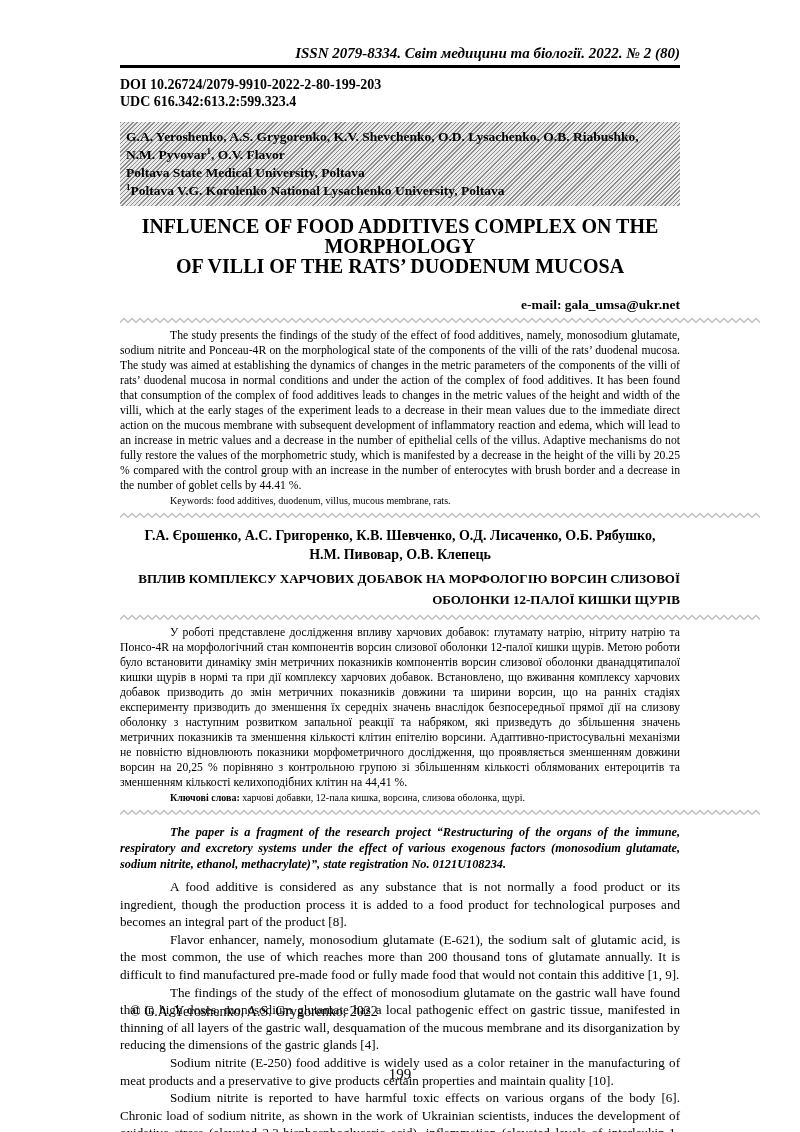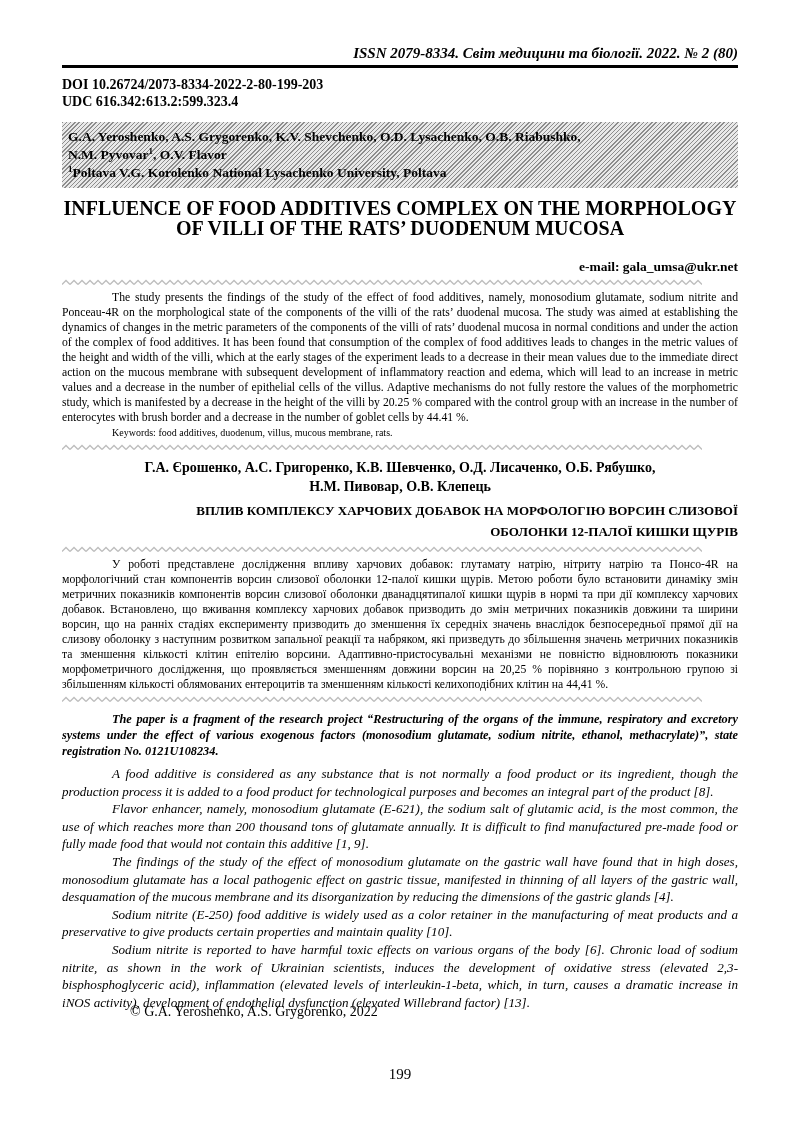--- a/index.html
+++ b/index.html
@@ -1,18 +1,18 @@
 <!DOCTYPE html>
 <html><head>
 <meta charset="utf-8">
 <style>
   html,body{margin:0;padding:0;background:#fff;}
   .page{
     width:800px;height:1132px;box-sizing:border-box;position:relative;
-    background:#fff;color:#000;padding:44px 62px 0;
+    background:#fff;color:#000;padding:44px 120px 0;
     font-family:"Liberation Serif","DejaVu Serif",serif;overflow:hidden;
   }
   .issn{ text-align:right;font-weight:bold;font-style:italic;font-size:15px;line-height:18px; }
   .head-rule{ height:0;border-top:3px solid #000;margin-top:3px; }
   .doi-block{ margin-top:8px;font-weight:bold;font-size:14px;line-height:17px; }
   .authors-hatch{
     margin-top:12px;padding:6px 6px;text-align:left;font-weight:bold;
     font-size:13.5px;line-height:18px;
     background:repeating-linear-gradient(135deg,#8d8d8d 0px,#8d8d8d 1px,#e9e9e9 1px,#e9e9e9 3px);
   }
@@ -20,21 +20,21 @@
   .title-en{ margin-top:10px;text-align:center;font-weight:bold;font-size:20px;line-height:20px;white-space:pre-line; }
   .email-line{ text-align:right;font-weight:bold;font-size:13.5px;line-height:17px;margin-top:20px; }
   .zigzag{ display:block;margin:4px 0; }
   .abstract{ margin:2px 0 0;font-size:11.7px;line-height:15px;text-align:justify;text-indent:50px; }
   .kw-line{ margin:0;font-size:10px;line-height:15px;text-indent:50px; }
   .kw-label-bold{ font-weight:bold; }
   .authors-uk{ margin-top:7px;text-align:center;font-weight:bold;font-size:14px;line-height:19px;white-space:pre-line; }
   .title-uk{ margin-top:4px;text-align:right;font-weight:bold;font-size:13px;line-height:21px;white-space:pre-line; }
   .project-note{ margin:8px 0 0;font-style:italic;font-weight:700;font-size:12.3px;line-height:16px;text-align:justify;text-indent:50px; }
   .bodytext{ margin-top:6px; }
-  .bodytext p{ margin:0;font-size:13.1px;line-height:17.6px;text-align:justify;text-indent:50px;font-style:italic; }
+  .bodytext p{ margin:0;font-size:13.1px;line-height:17.6px;text-align:justify;text-indent:50px; }
   .copyright{ position:absolute;left:130px;top:1004px;font-size:14px;line-height:15px; }
   .pagenum{ position:absolute;left:0;right:0;top:1066px;text-align:center;font-size:15px; }
   .svgdefs{ position:absolute;width:0;height:0; }
 </style>
 </head>
 <body>
 
 <svg class="svgdefs" aria-hidden="true">
   <defs>
     <pattern id="zzp" width="8" height="7" patternUnits="userSpaceOnUse">
@@ -42,27 +42,28 @@
     </pattern>
   </defs>
 </svg>
 
 <div class="page">
 
   <div class="issn">ISSN 2079-8334. Світ медицини та біології. 2022. № 2 (80)</div>
   <div class="head-rule"></div>
 
   <div class="doi-block">
-    <div>DOI 10.26724/2073-8334-2022-2-80-199-203</div>
+    <div>DOI 10.26724/2079-9910-2022-2-80-199-203</div>
     <div>UDC 616.342:613.2:599.323.4</div>
   </div>
 
   <div class="authors-hatch">
     <div>G.A. Yeroshenko, A.S. Grygorenko, K.V. Shevchenko, O.D. Lysachenko, O.B. Riabushko,</div>
     <div><span>N.M. Pyvovar</span><sup>1</sup><span>, O.V. Flavor</span></div>
+    <div>Poltava State Medical University, Poltava</div>
     <div><sup>1</sup><span>Poltava V.G. Korolenko National Lysachenko University, Poltava</span></div>
   </div>
 
   <div class="title-en">INFLUENCE OF FOOD ADDITIVES COMPLEX ON THE MORPHOLOGY
 OF VILLI OF THE RATS’ DUODENUM MUCOSA</div>
 
   <div class="email-line">e-mail: gala_umsa@ukr.net</div>
 
   <svg class="zigzag" width="640" height="7">
       <rect width="640" height="7" fill="url(#zzp)"></rect>
@@ -78,20 +79,21 @@
   <div class="authors-uk">Г.А. Єрошенко, А.С. Григоренко, К.В. Шевченко, О.Д. Лисаченко, О.Б. Рябушко,
 Н.М. Пивовар, О.В. Клепець</div>
   <div class="title-uk">ВПЛИВ КОМПЛЕКСУ ХАРЧОВИХ ДОБАВОК НА МОРФОЛОГІЮ ВОРСИН СЛИЗОВОЇ
 ОБОЛОНКИ 12-ПАЛОЇ КИШКИ ЩУРІВ</div>
 
   <svg class="zigzag" width="640" height="7">
       <rect width="640" height="7" fill="url(#zzp)"></rect>
     </svg>
 
   <p class="abstract">У роботі представлене дослідження впливу харчових добавок: глутамату натрію, нітриту натрію та Понсо-4R на морфологічний стан компонентів ворсин слизової оболонки 12-палої кишки щурів. Метою роботи було встановити динаміку змін метричних показників компонентів ворсин слизової оболонки дванадцятипалої кишки щурів в нормі та при дії комплексу харчових добавок. Встановлено, що вживання комплексу харчових добавок призводить до змін метричних показників довжини та ширини ворсин, що на ранніх стадіях експерименту призводить до зменшення їх середніх значень внаслідок безпосередньої прямої дії на слизову оболонку з наступним розвитком запальної реакції та набряком, які призведуть до збільшення значень метричних показників та зменшення кількості клітин епітелію ворсини. Адаптивно-пристосувальні механізми не повністю відновлюють показники морфометричного дослідження, що проявляється зменшенням довжини ворсин на 20,25 % порівняно з контрольною групою зі збільшенням кількості облямованих ентероцитів та зменшенням кількості келихоподібних клітин на 44,41 %.</p>
+  <p class="kw-line"><span class="kw-label-bold">Ключові слова:</span><span> харчові добавки, 12-пала кишка, ворсина, слизова оболонка, щурі.</span></p>
 
   <svg class="zigzag" width="640" height="7">
       <rect width="640" height="7" fill="url(#zzp)"></rect>
     </svg>
 
   <p class="project-note">The paper is a fragment of the research project “Restructuring of the organs of the immune, respiratory and excretory systems under the effect of various exogenous factors (monosodium glutamate, sodium nitrite, ethanol, methacrylate)”, state registration No. 0121U108234.</p>
 
   <div class="bodytext">
     <p>A food additive is considered as any substance that is not normally a food product or its ingredient, though the production process it is added to a food product for technological purposes and becomes an integral part of the product [8].</p>
     <p>Flavor enhancer, namely, monosodium glutamate (E-621), the sodium salt of glutamic acid, is the most common, the use of which reaches more than 200 thousand tons of glutamate annually. It is difficult to find manufactured pre-made food or fully made food that would not contain this additive [1, 9].</p>

